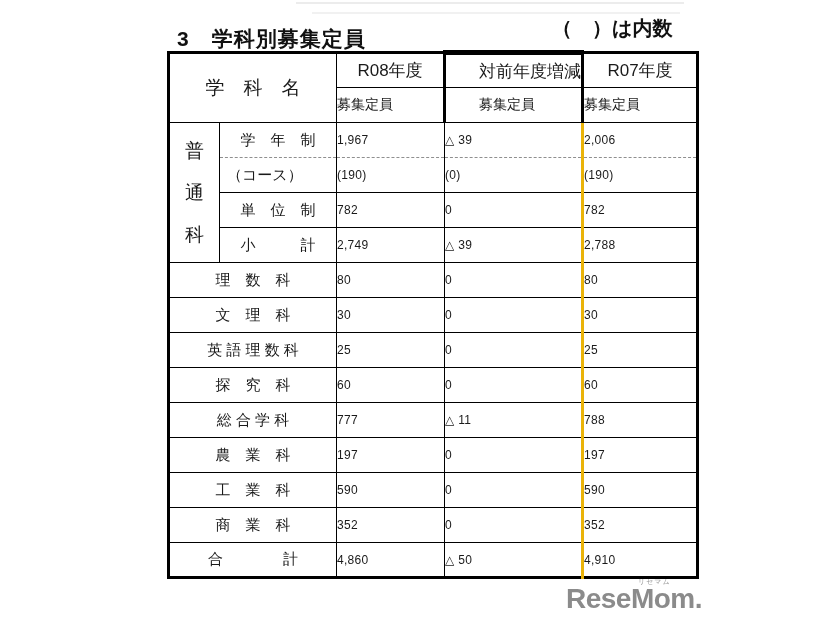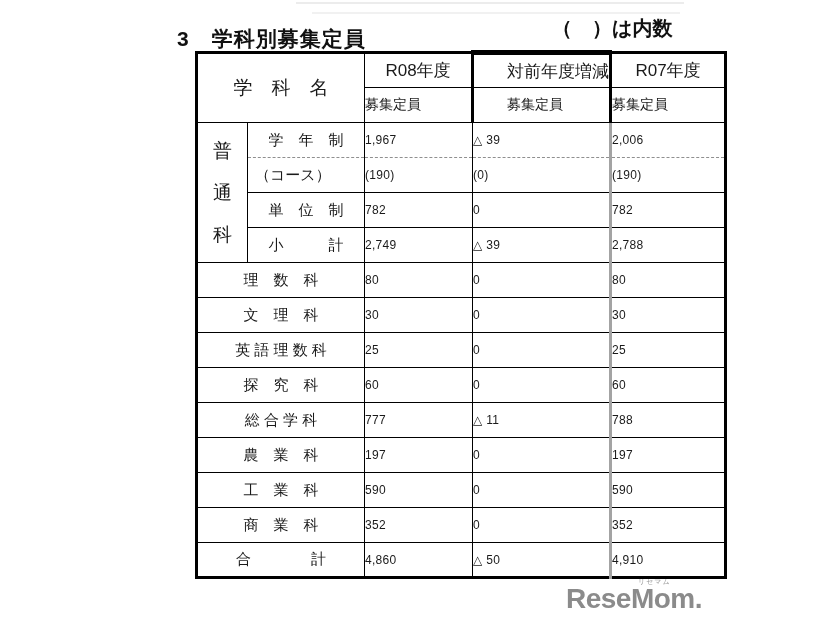--- a/index.html
+++ b/index.html
@@ -28,21 +28,20 @@
     font-size: 20px; font-weight: bold; letter-spacing: 0px;
     color: #111;
     white-space: nowrap;
   }
 
   table.quota {
     position: absolute; left: 167px; top: 50px;
     border-collapse: collapse;
     table-layout: fixed;
     border: 3px solid #000;
-    margin-left: 28px;
   }
   .quota th, .quota td {
     border: 1px solid #000;
     padding: 0;
     font-weight: normal;
     overflow: hidden;
     white-space: nowrap;
   }
   col.c-group { width: 51px; }
   col.c-label { width: 117px; }
@@ -53,21 +52,21 @@
   tr.hrow  { height: 35px; }
   tr.drow  { height: 35px; }
 
   th.name-head { font-size: 19px; text-align: center; }
   th.year { font-size: 17px; text-align: center; }
   th.sub  { font-size: 14px; text-align: left; }
 
   
   th.diff { border-left: 3px solid #000; border-right: 3px solid #000; padding-left: 33px; }
   th.dtop { border-top: 5px solid #000; }
-  td.diffc { border-right: 3px solid #a3a3a3; }
+  td.diffc { border-right: 3px solid #eab308; }
 
   td.group {
     font-size: 19px;
     text-align: center;
     vertical-align: middle;
     white-space: pre-line;
     line-height: 42px;
   }
   td.label { font-size: 15px; text-align: center; }
   td.label.left { text-align: left; padding-left: 7px; }

